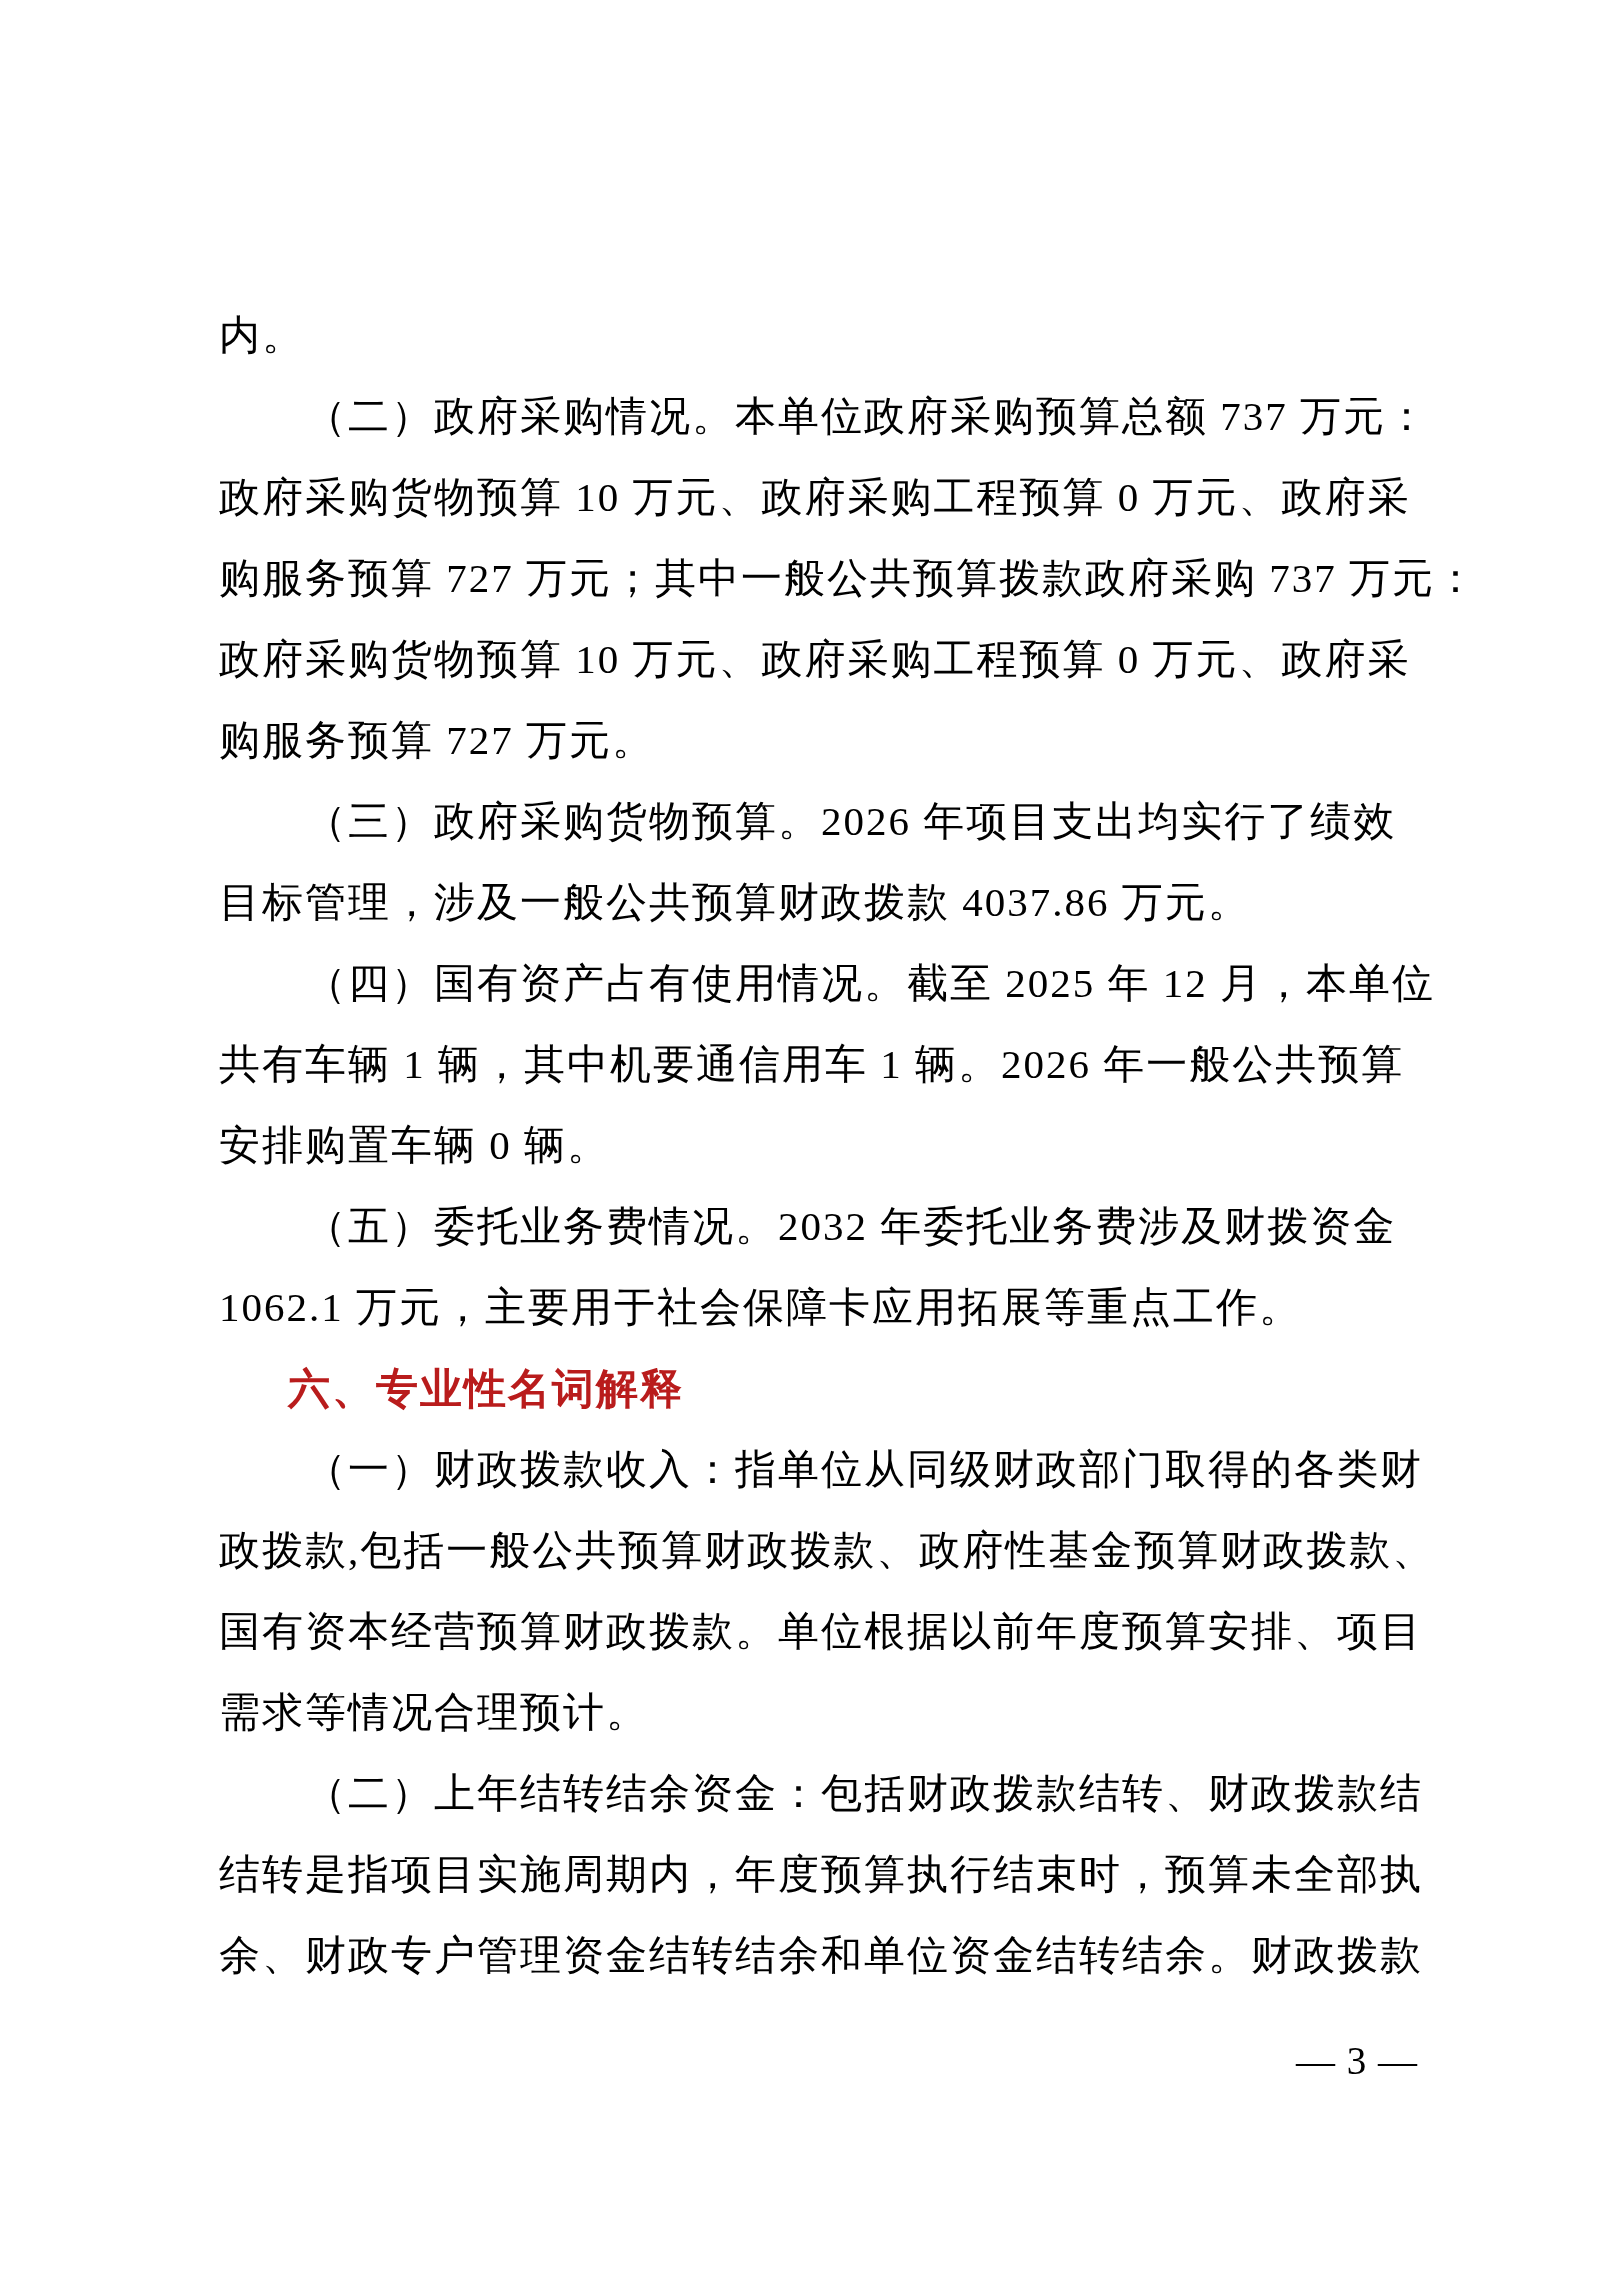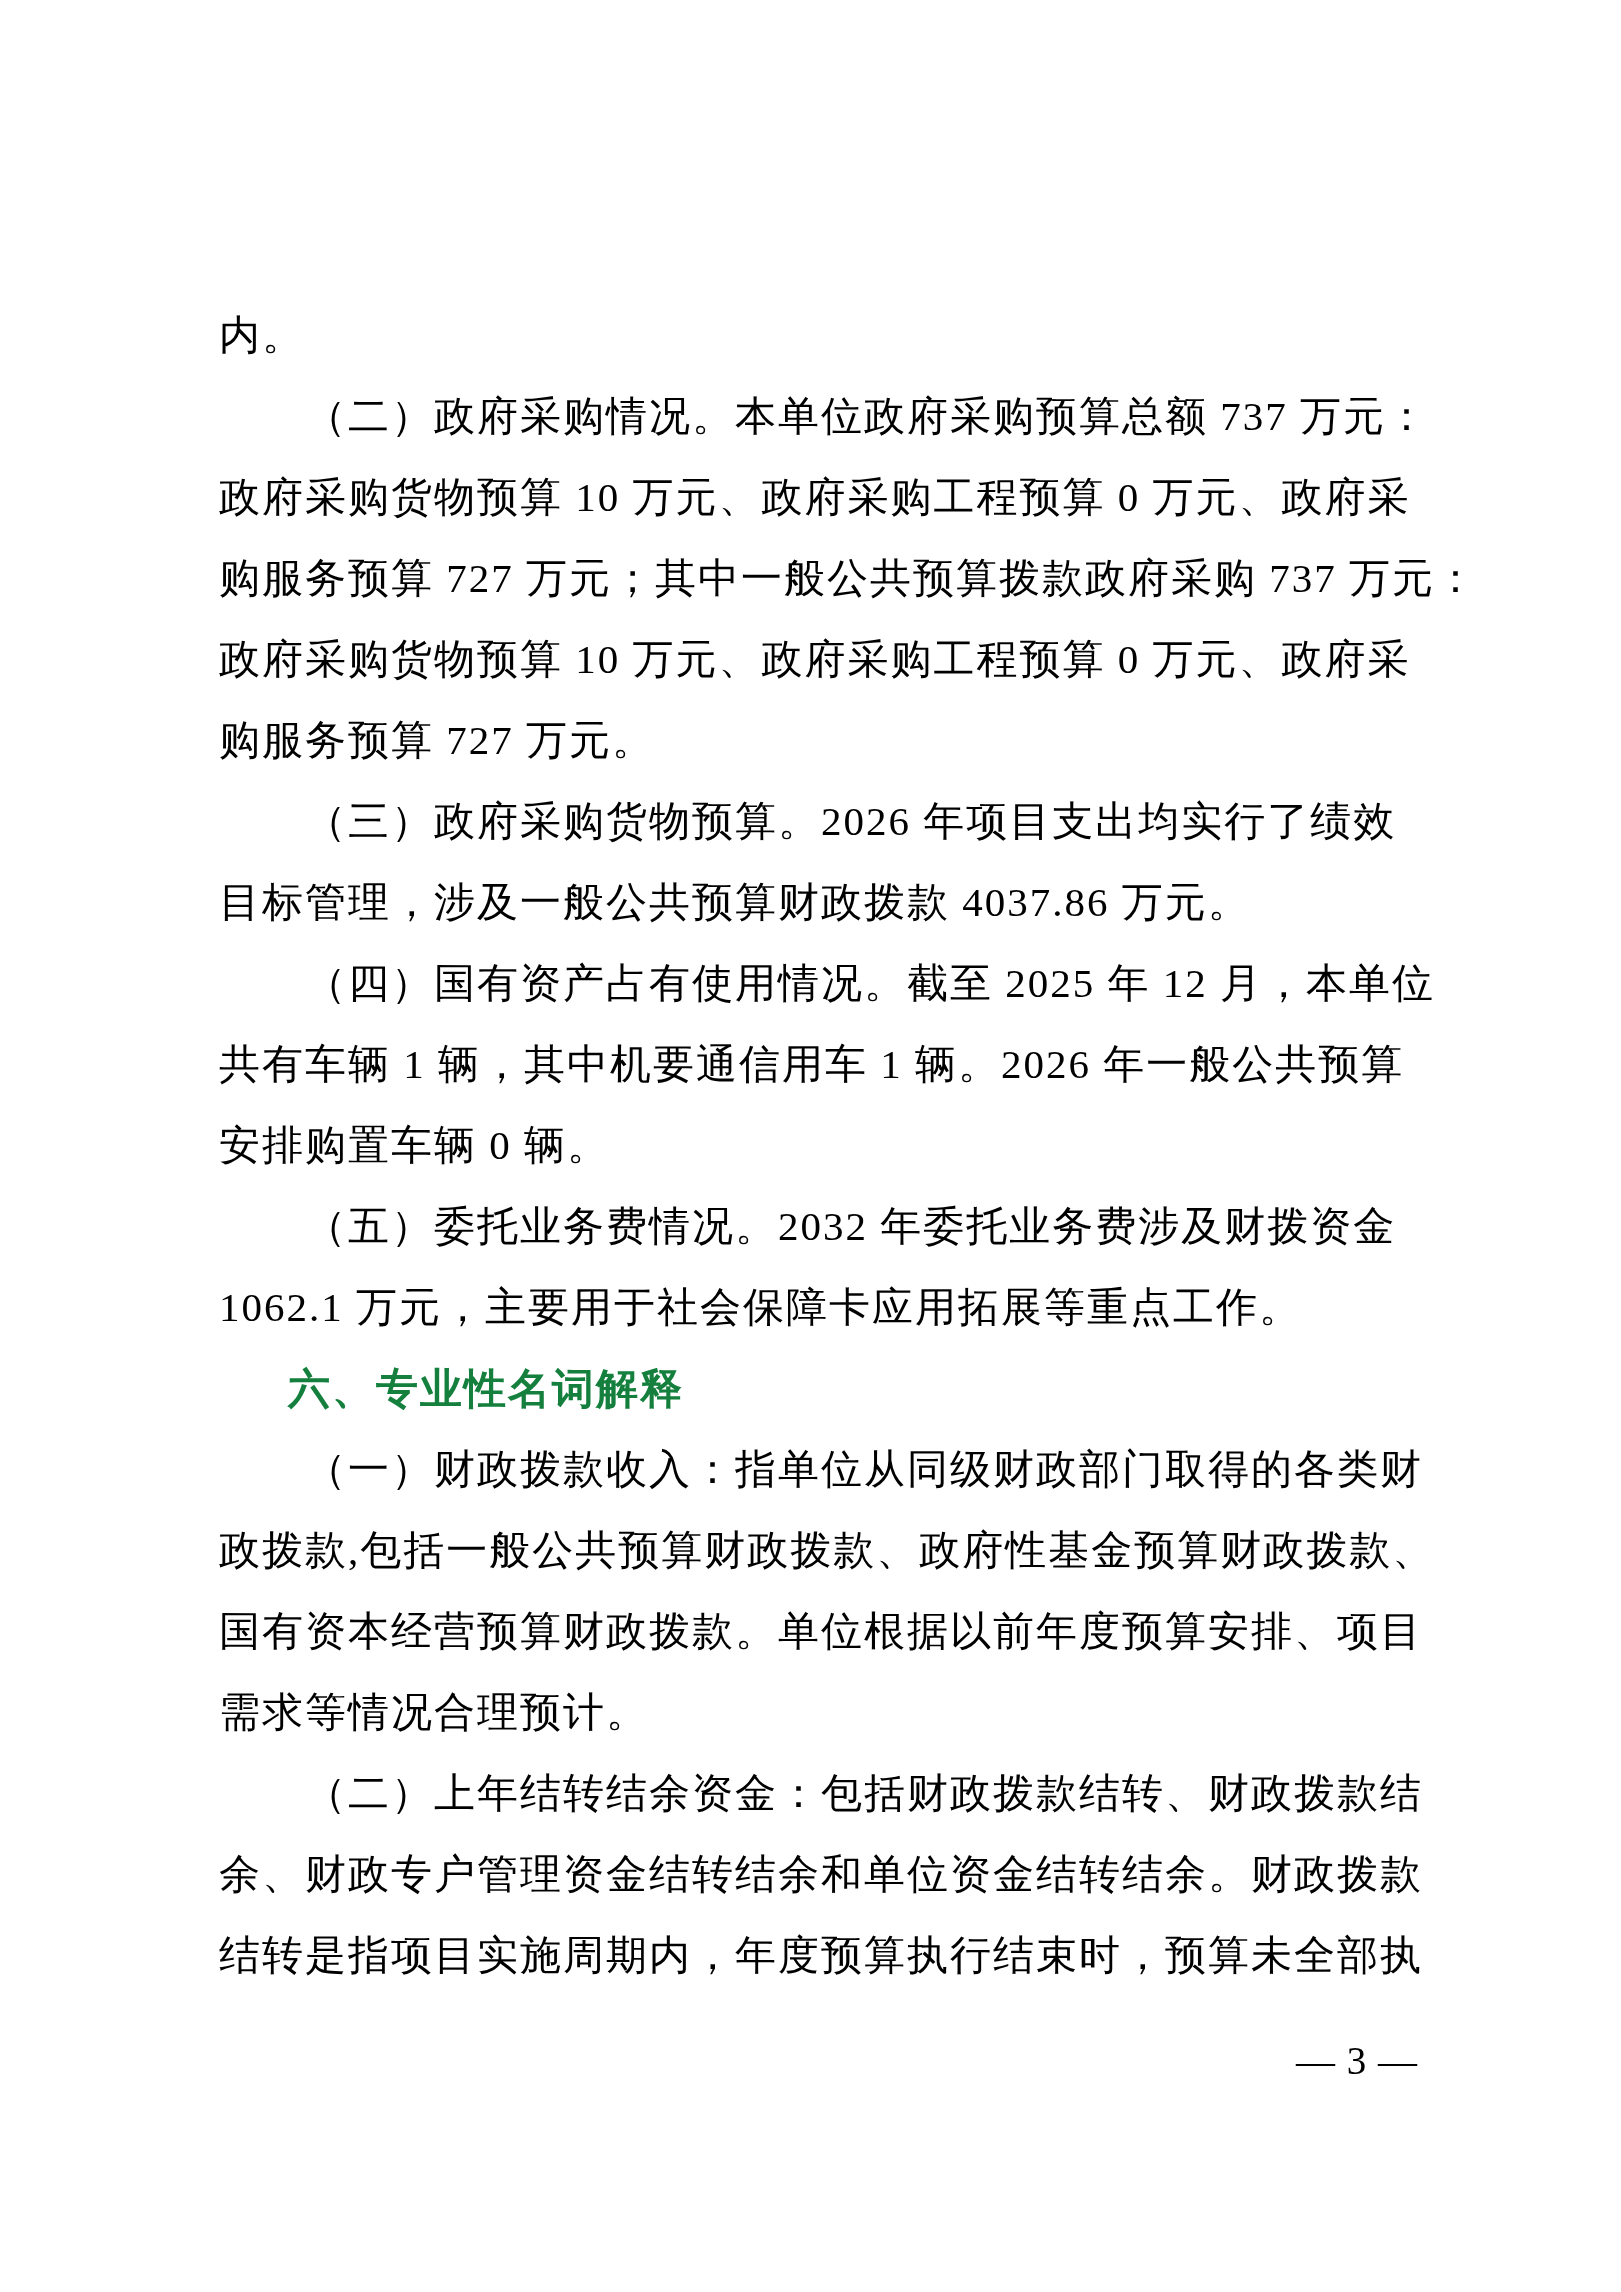--- a/index.html
+++ b/index.html
@@ -39,21 +39,21 @@
   }
   .heading {
     height: 81px;
     line-height: 81px;
     margin-left: 69px;
     font-family: "Liberation Sans", sans-serif;
     font-weight: 700;
     font-size: 42px;
     letter-spacing: 2px;
     white-space: nowrap;
-    color: #15803d;
+    color: #b91c1c;
   }
   .page-number {
     position: absolute;
     left: 1296px;
     top: 2037px;
     font-size: 39px;
     line-height: 47px;
     letter-spacing: 1px;
     font-family: "Liberation Serif", serif;
     color: #000000;
@@ -85,20 +85,20 @@
     <div class="line"><span>1062.1 万元，主要用于社会保障卡应用拓展等重点工作。</span></div>
 
     <div class="heading">六、专业性名词解释</div>
 
     <div class="line indent"><span class="seg-head">（一）财政拨款收入：</span><span>指单位从同级财政部门取得的各类财</span></div>
     <div class="line"><span>政拨款,包括一般公共预算财政拨款、政府性基金预算财政拨款、</span></div>
     <div class="line"><span>国有资本经营预算财政拨款。单位根据以前年度预算安排、项目</span></div>
     <div class="line"><span>需求等情况合理预计。</span></div>
 
     <div class="line indent"><span class="seg-head">（二）上年结转结余资金：</span><span>包括财政拨款结转、财政拨款结</span></div>
+    <div class="line"><span>结转是指项目实施周期内，年度预算执行结束时，预算未全部执</span></div>
     <div class="line"><span>余、财政专户管理资金结转结余和单位资金结转结余。财政拨款</span></div>
-    <div class="line"><span>结转是指项目实施周期内，年度预算执行结束时，预算未全部执</span></div>
 
   </div>
 
   <div class="page-number">— 3 —</div>
 </div>
 
 
 </body></html>

